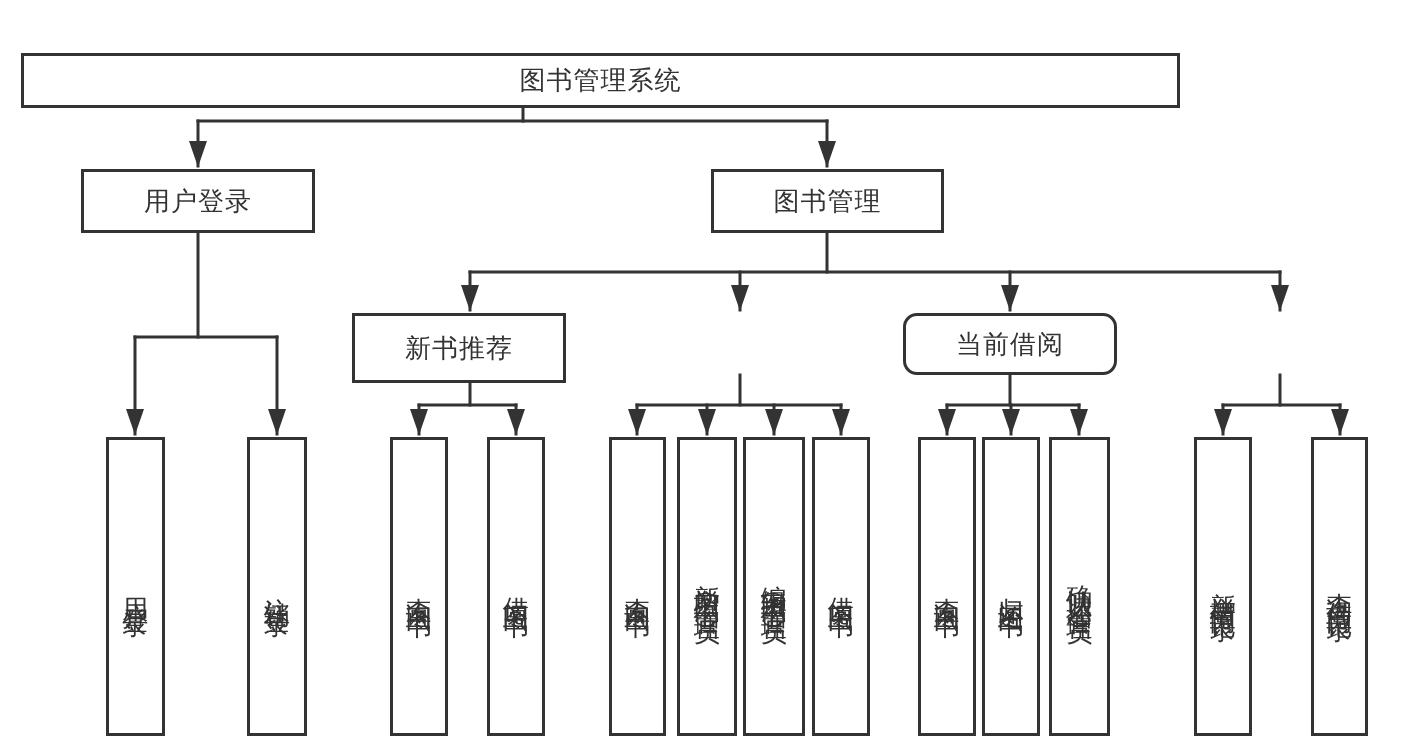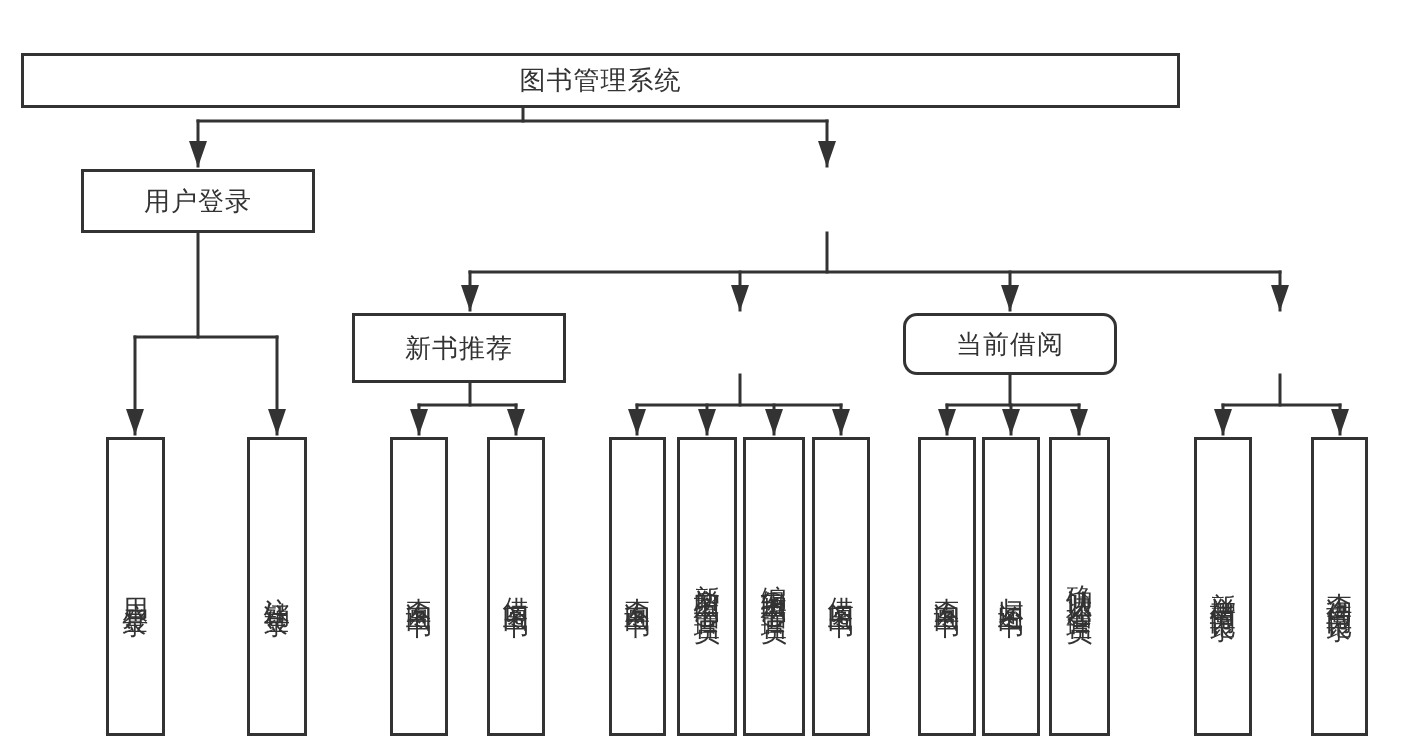--- a/index.html
+++ b/index.html
@@ -117,20 +117,21 @@
         <line x1="1223" y1="405" x2="1340" y2="405"></line>
         <line x1="1223" y1="405" x2="1223" y2="434" marker-end="url(#arr)"></line>
         <line x1="1340" y1="405" x2="1340" y2="434" marker-end="url(#arr)"></line>
       </g>
     </g>
   </svg>
 
   <div class="node h" style="left:21px; top:14px; width:1159px; height:55px;margin-top:39px;">图书管理系统</div>
 
   <div class="node h" style="left:81px; top:169px; width:234px; height:64px;">用户登录</div>
+  <div class="node h" style="left:711px; top:169px; width:233px; height:64px;">图书管理</div>
 
   <div class="node h" style="left:352px; top:313px; width:214px; height:70px;">新书推荐</div>
   <div class="node h" style="left:903px; top:313px; width:214px; height:62px;border-radius:14px;">当前借阅</div>
 
   <div class="node leaf" style="left:106px; top:437px; width:59px; height:299px;">用户登录</div>
   <div class="node leaf" style="left:247px; top:437px; width:60px; height:299px;">注销登录</div>
 
   <div class="node leaf" style="left:390px; top:437px; width:58px; height:299px;">查询图书</div>
   <div class="node leaf" style="left:487px; top:437px; width:58px; height:299px;">借阅图书</div>
 

